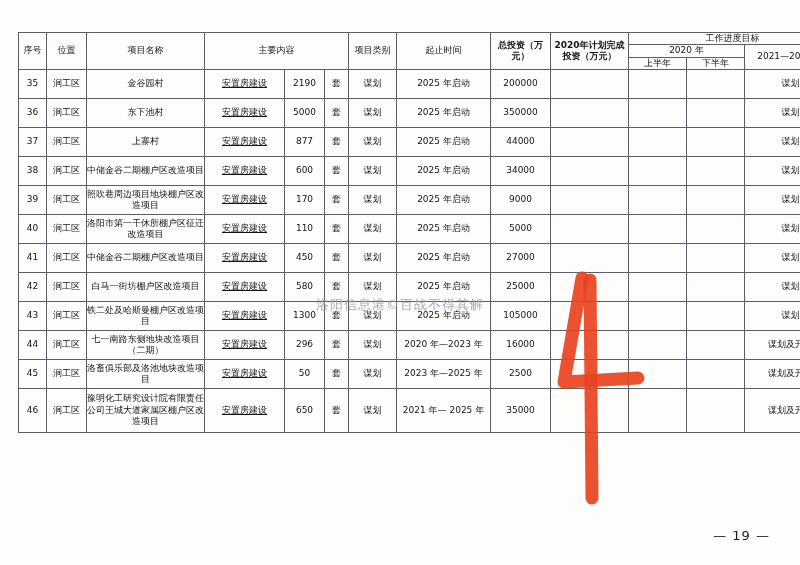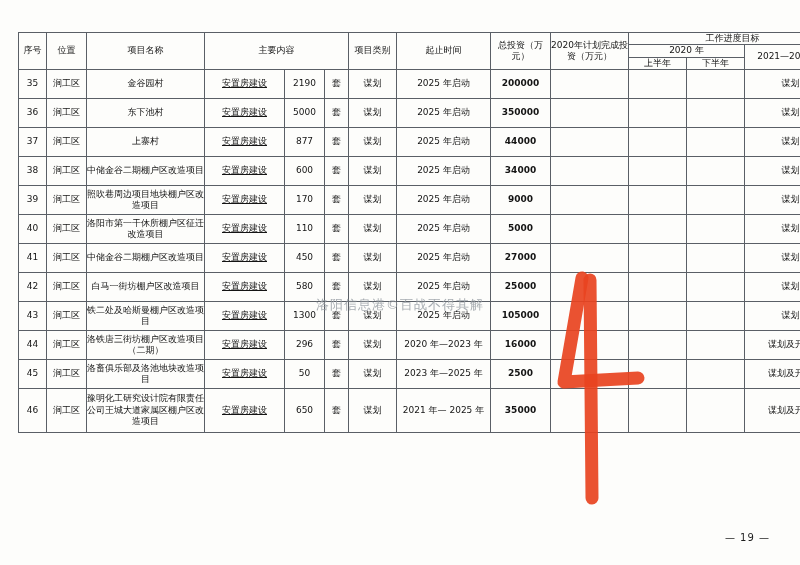--- a/index.html
+++ b/index.html
@@ -41,34 +41,35 @@
     font-size: 9px;
     line-height: 1.25;
   }
   .hdr {
     font-size: 10px;
     font-weight: normal;
     padding: 3px 1px;
   }
   .hdr-small {
     font-size: 9px;
+    font-weight: bold;
   }
   td.c-seq { font-size: 10px; }
   td.c-loc { font-size: 9.5px; }
   td.c-name {
     font-size: 9px;
     padding: 3px 3px;
     line-height: 1.35;
   }
   td.c-content { font-size: 9.5px; text-decoration: underline; }
   td.c-num { font-size: 9.5px; }
   td.c-unit { font-size: 9.5px; }
   td.c-type { font-size: 9.5px; }
   td.c-time { font-size: 9.5px; }
-  td.c-invest { font-size: 9.5px; font-weight: bold; }
+  td.c-invest { font-size: 9.5px; }
   td.c-goal { font-size: 9.5px; }
   td.empty { }
   .row-h { height: 29px; }
 
   
   col.w-seq { width: 28px; }
   col.w-loc { width: 40px; }
   col.w-name { width: 118px; }
   col.w-content { width: 80px; }
   col.w-num { width: 40px; }
@@ -98,21 +99,21 @@
     left: 520px;
     top: 270px;
     width: 150px;
     height: 240px;
     pointer-events: none;
   }
   .pagenum {
     position: absolute;
     right: 30px;
     bottom: 22px;
-    font-size: 10px;
+    font-size: 13px;
     color: #1d1d1d;
     letter-spacing: 1px;
   }
 </style>
 </head>
 <body>
 
 <div class="page">
 
   <div class="table-wrap">
@@ -285,21 +286,21 @@
           <td class="c-time">2025 年启动</td>
           <td class="c-invest">105000</td>
           <td class="empty"></td>
           <td class="empty"></td>
           <td class="empty"></td>
           <td class="c-goal">谋划</td>
         </tr>
         <tr class="row-h">
           <td class="c-seq">44</td>
           <td class="c-loc">涧工区</td>
-          <td class="c-name">洛铁唐三街坊棚户区改造项目（二期）</td>
+          <td class="c-name">七一南路东侧地块改造项目（二期）</td>
           <td class="c-content">安置房建设</td>
           <td class="c-num">296</td>
           <td class="c-unit">套</td>
           <td class="c-type">谋划</td>
           <td class="c-time">2020 年—2023 年</td>
           <td class="c-invest">16000</td>
           <td class="empty"></td>
           <td class="empty"></td>
           <td class="empty"></td>
           <td class="c-goal">谋划及开工</td>

